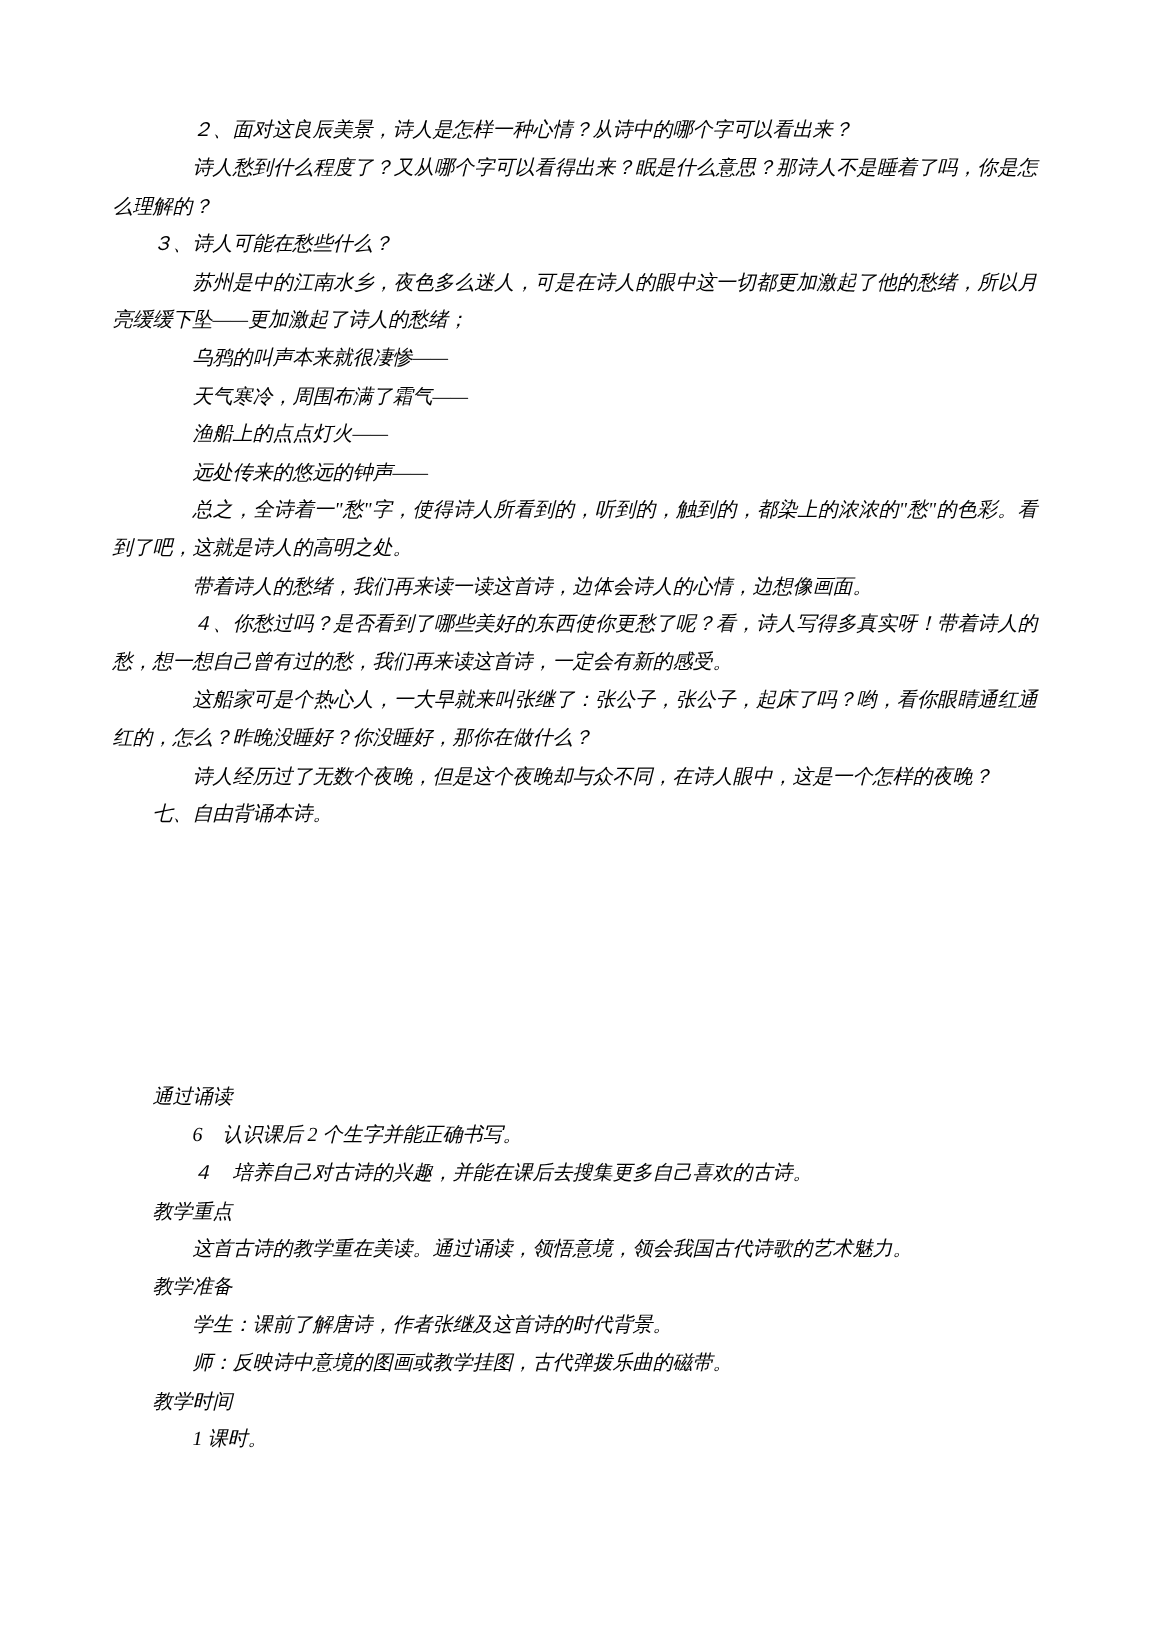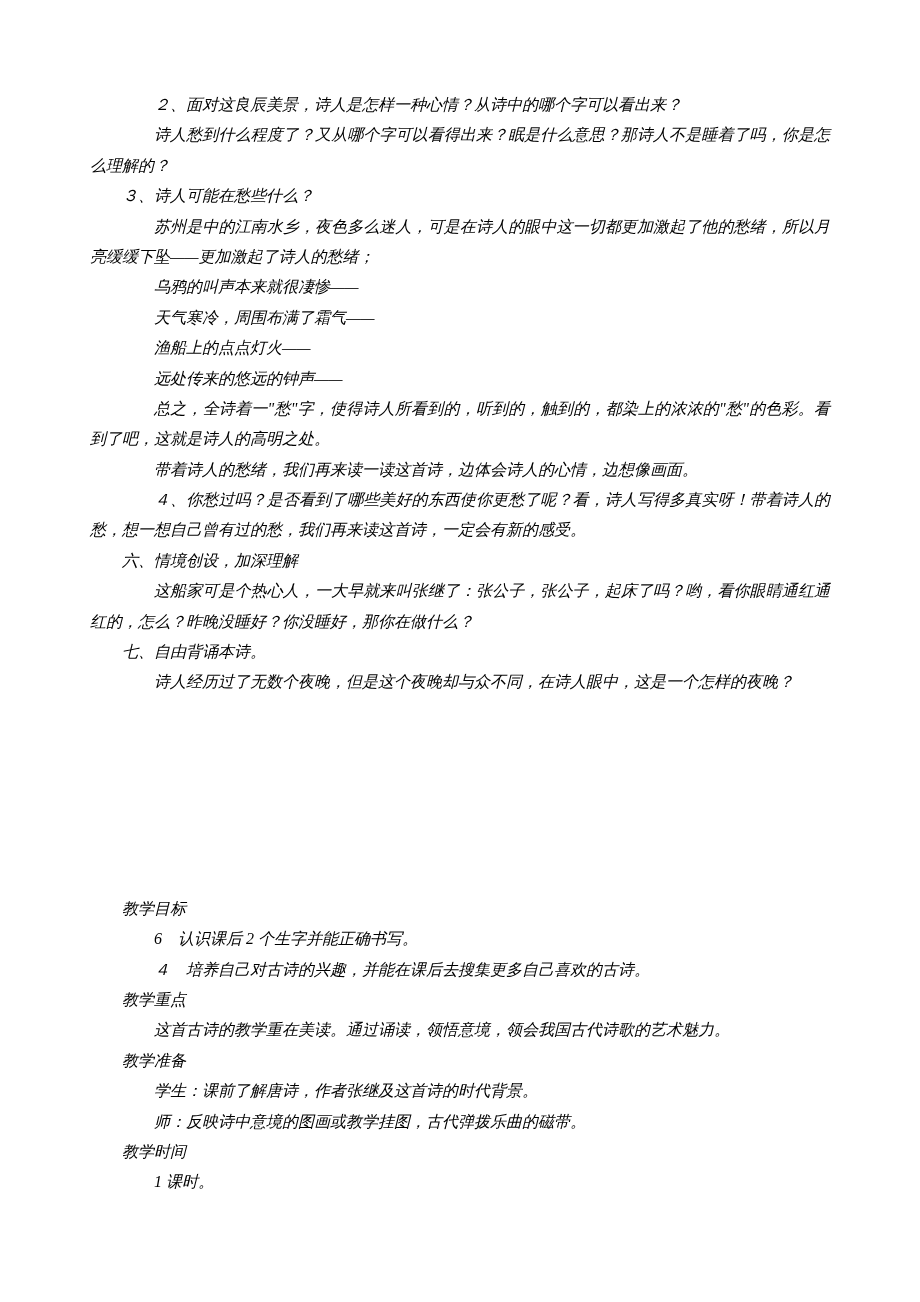--- a/index.html
+++ b/index.html
@@ -34,30 +34,29 @@
   <p class="para indent2">诗人愁到什么程度了？又从哪个字可以看得出来？眠是什么意思？那诗人不是睡着了吗，你是怎么理解的？</p>
   <p class="para indent1">３、诗人可能在愁些什么？</p>
   <p class="para indent2">苏州是中的江南水乡，夜色多么迷人，可是在诗人的眼中这一切都更加激起了他的愁绪，所以月亮缓缓下坠——更加激起了诗人的愁绪；</p>
   <p class="para indent2">乌鸦的叫声本来就很凄惨——</p>
   <p class="para indent2">天气寒冷，周围布满了霜气——</p>
   <p class="para indent2">渔船上的点点灯火——</p>
   <p class="para indent2">远处传来的悠远的钟声——</p>
   <p class="para indent2">总之，全诗着一"愁"字，使得诗人所看到的，听到的，触到的，都染上的浓浓的"愁"的色彩。看到了吧，这就是诗人的高明之处。</p>
   <p class="para indent2">带着诗人的愁绪，我们再来读一读这首诗，边体会诗人的心情，边想像画面。</p>
   <p class="para indent2">４、你愁过吗？是否看到了哪些美好的东西使你更愁了呢？看，诗人写得多真实呀！带着诗人的愁，想一想自己曾有过的愁，我们再来读这首诗，一定会有新的感受。</p>
-  <p class="para indent1">六、情境创设，加深理解</p>
   <p class="para indent2">这船家可是个热心人，一大早就来叫张继了：张公子，张公子，起床了吗？哟，看你眼睛通红通红的，怎么？昨晚没睡好？你没睡好，那你在做什么？</p>
+  <p class="para indent2">诗人经历过了无数个夜晚，但是这个夜晚却与众不同，在诗人眼中，这是一个怎样的夜晚？</p>
   <p class="para indent1">七、自由背诵本诗。</p>
-  <p class="para indent2">诗人经历过了无数个夜晚，但是这个夜晚却与众不同，在诗人眼中，这是一个怎样的夜晚？</p>
 
   <div class="gap"></div>
 
   <p class="para" style="height:1em"></p>
 
-  <p class="para indent1">教学目标</p>
+  <p class="para indent1">通过诵读</p>
   <p class="para indent2">6　认识课后 2 个生字并能正确书写。</p>
   <p class="para indent2">４　培养自己对古诗的兴趣，并能在课后去搜集更多自己喜欢的古诗。</p>
 
   <p class="para indent1">教学重点</p>
   <p class="para indent2">这首古诗的教学重在美读。通过诵读，领悟意境，领会我国古代诗歌的艺术魅力。</p>
 
   <p class="para indent1">教学准备</p>
   <p class="para indent2">学生：课前了解唐诗，作者张继及这首诗的时代背景。</p>
   <p class="para indent2">师：反映诗中意境的图画或教学挂图，古代弹拨乐曲的磁带。</p>
 

